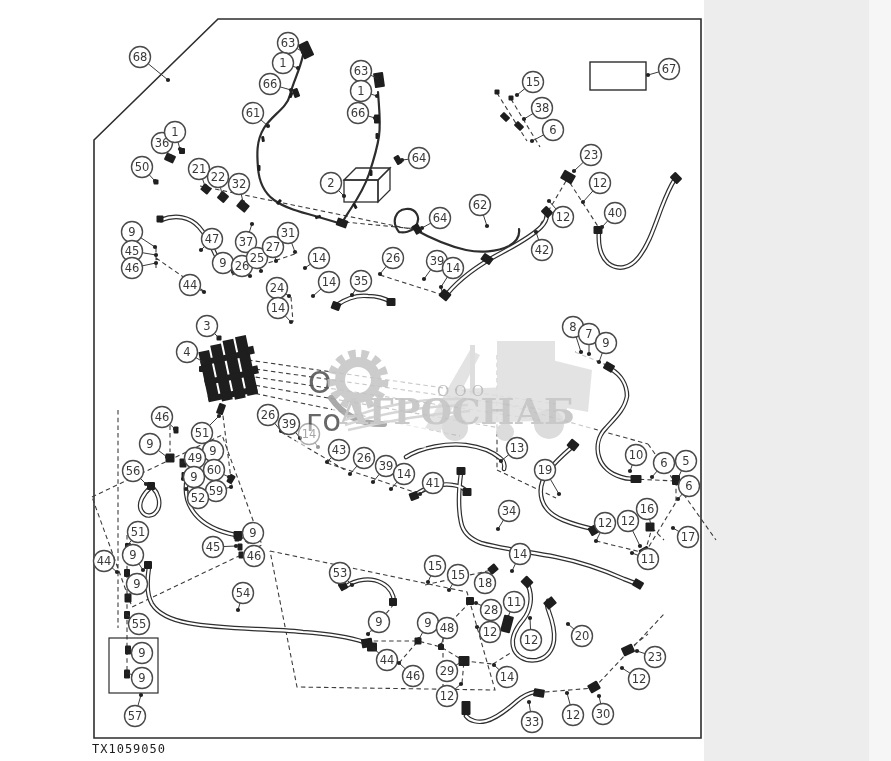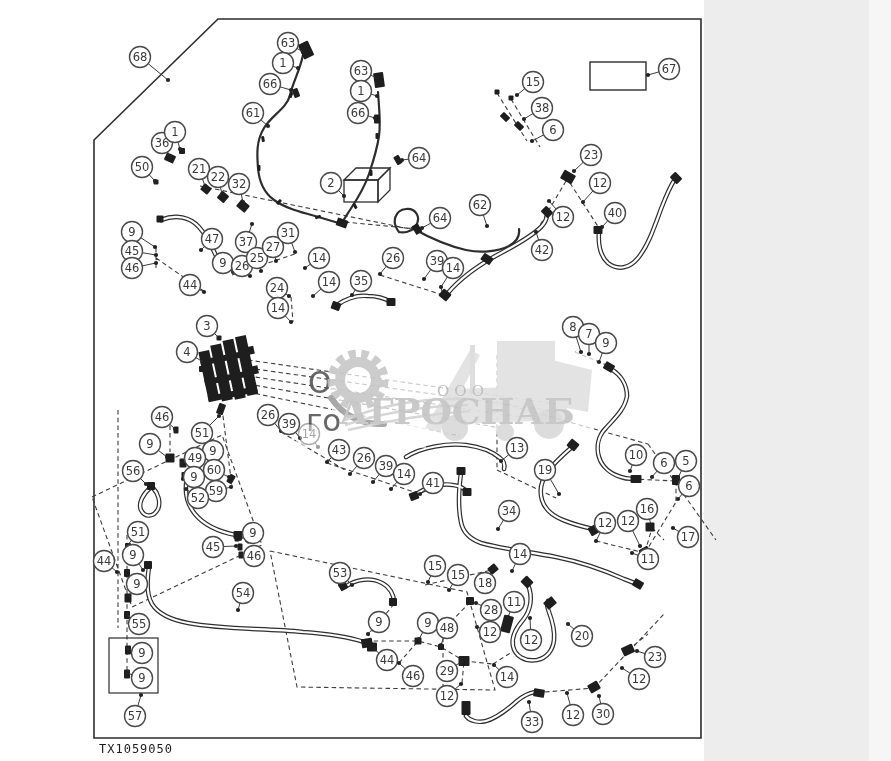--- a/index.html
+++ b/index.html
@@ -8,21 +8,21 @@
   #stage svg{position:absolute;left:0;top:0;}
   .wire{fill:none;stroke:#2d2d2d;stroke-width:2.2;stroke-linecap:round;}
   .hose-outer{fill:none;stroke:#2f2f2f;stroke-width:4.6;stroke-linecap:round;}
   .hose-inner{fill:none;stroke:#ffffff;stroke-width:2.2;stroke-linecap:round;}
   .dash{fill:none;stroke:#3d3d3d;stroke-width:1.1;stroke-dasharray:4.5 3.2;}
   .thin{fill:none;stroke:#2f2f2f;stroke-width:1.3;}
   .callout-circle{fill:#ffffff;stroke:#4a4a4a;stroke-width:1.4;}
   .callout-num{font-family:"DejaVu Sans",sans-serif;font-size:11.5px;fill:#3a3a3a;}
   .leader{stroke:#3c3c3c;stroke-width:1;}
   .fit{fill:#1e1e1e;}
-  #tx-label{position:absolute;left:99px;top:742px;font-family:"DejaVu Sans Mono",monospace;
+  #tx-label{position:absolute;left:92px;top:742px;font-family:"DejaVu Sans Mono",monospace;
             font-size:12px;letter-spacing:1px;color:#1c1c1c;}
 </style>
 </head>
 <body>
 
 <div id="stage">
   <svg width="891" height="761" viewBox="0 0 891 761">
 
     <rect x="0" y="0" width="891" height="761" fill="#ffffff"></rect>
     <rect x="704" y="0" width="165" height="761" fill="#ededed"></rect>

